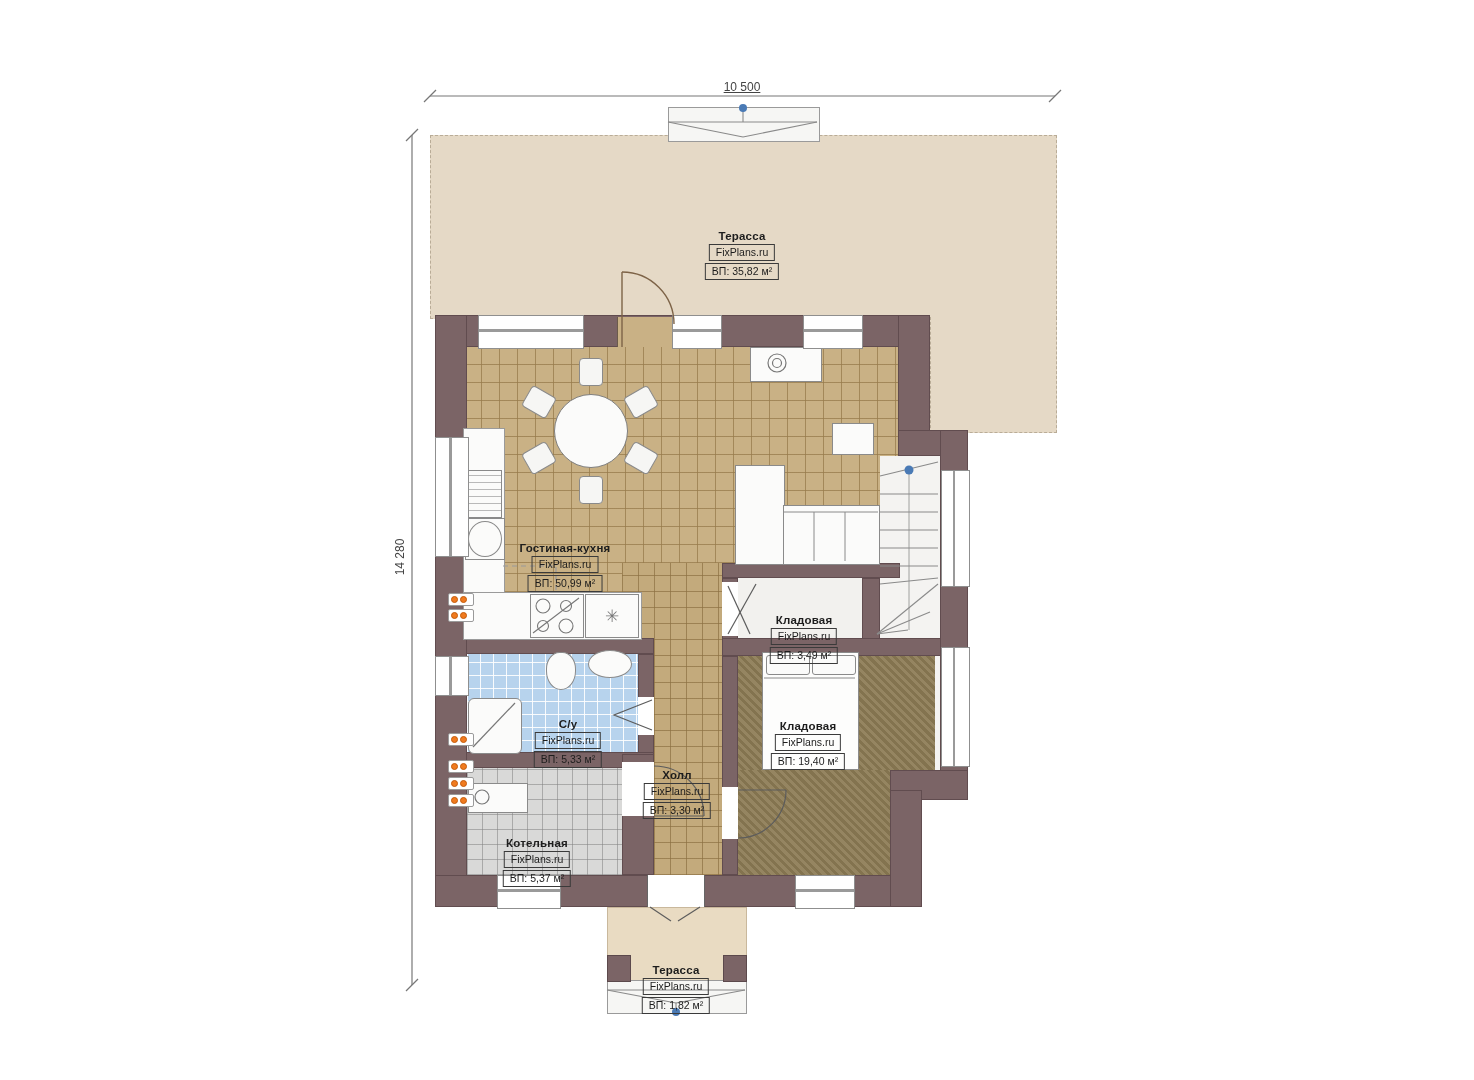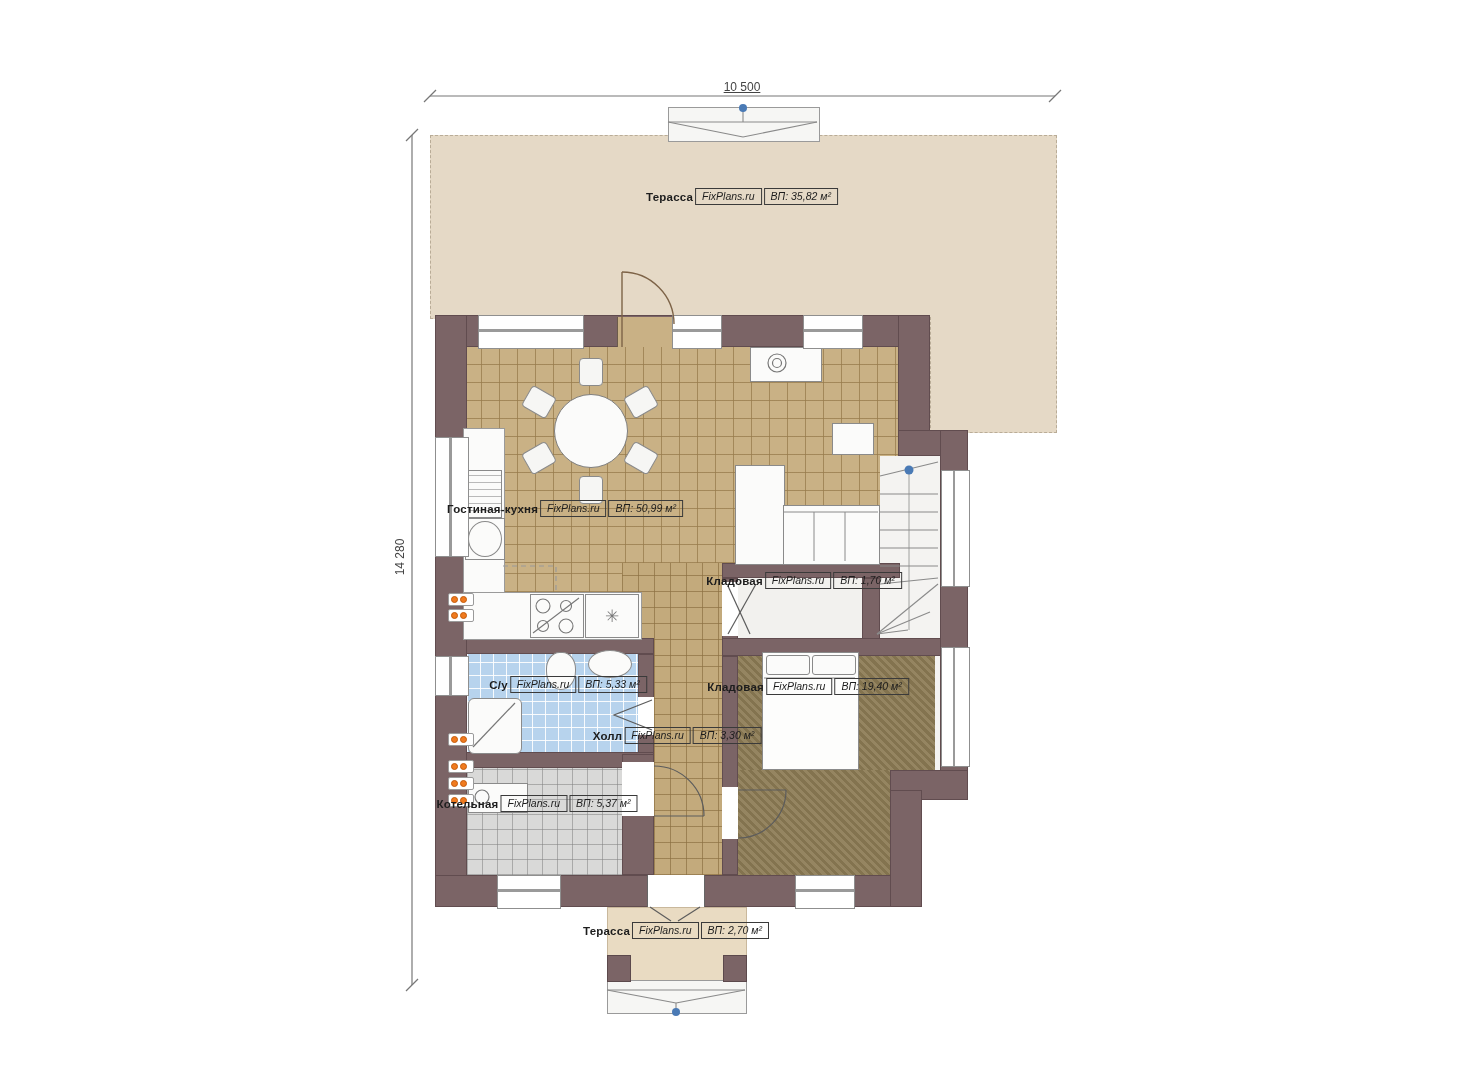--- a/index.html
+++ b/index.html
@@ -34,24 +34,24 @@
   .win-h{background:linear-gradient(#ffffff 42%,#9a9a9a 42%,#9a9a9a 50%,#ffffff 50%);}
   .win-v{background:linear-gradient(90deg,#ffffff 42%,#9a9a9a 42%,#9a9a9a 50%,#ffffff 50%);}
   .opening{background:#fff;}
   .dooropen-tan{background:#c9b185;border-left:1px solid #6b5b4a;border-right:1px solid #6b5b4a;}
   
   .furn{background:#fbfbfa;border:1px solid #8a8a8a;}
   .round{border-radius:50%;}
   .chair{background:#f6f6f4;border:1px solid #8a8a8a;border-radius:4px;width:22px;height:26px;}
   .steps{background:#f6f6f4;border:1px solid #9a9a9a;}
   
-  .room-label{position:absolute;transform:translateX(-50%);display:flex;flex-direction:row;
-              align-items:center;gap:2px;z-index:40;color:#1d1d1d;white-space:nowrap;}
+  .room-label{position:absolute;transform:translateX(-50%);display:flex;flex-direction:column;
+              align-items:center;gap:2px;z-index:40;color:#1d1d1d;white-space:nowrap;margin-top:42px;}
   .rname{font-weight:bold;font-size:11.5px;letter-spacing:.2px;}
-  .rbox{font-size:10.5px;border:1px solid #3a3a3a;padding:0 6px;line-height:15px;background:rgba(255,255,255,.0);font-style:italic;}
+  .rbox{font-size:10.5px;border:1px solid #3a3a3a;padding:0 6px;line-height:15px;background:rgba(255,255,255,.0);}
   .dim-label{position:absolute;font-size:12px;color:#444;z-index:40;}
   
   .marker{position:absolute;width:26px;height:13px;background:#fff;border:1px solid #9a9a9a;
           border-radius:2px;display:flex;align-items:center;gap:2px;padding:0 2px;z-index:30;box-sizing:border-box;}
   .marker i{display:block;width:7px;height:7px;border-radius:50%;background:#f07a1e;border:1px solid #c35a0a;box-sizing:border-box;}
   svg.overlay{position:absolute;left:0;top:0;z-index:25;pointer-events:none;}
   .z1{z-index:1}.z2{z-index:2}.z3{z-index:3}.z4{z-index:8}.z5{z-index:12}.z6{z-index:18}
 </style>
 </head>
 <body>
@@ -261,21 +261,21 @@
     <div class="rbox">ВП: 35,82 м²</div>
   </div>
   <div class="room-label" style="left:565px;top:500px;">
     <div class="rname">Гостиная-кухня</div>
     <div class="rbox">FixPlans.ru</div>
     <div class="rbox">ВП: 50,99 м²</div>
   </div>
   <div class="room-label" style="left:804px;top:572px;">
     <div class="rname">Кладовая</div>
     <div class="rbox">FixPlans.ru</div>
-    <div class="rbox">ВП: 1,70 м²</div>
+    <div class="rbox">ВП: 3,49 м²</div>
   </div>
   <div class="room-label" style="left:568px;top:676px;">
     <div class="rname">С/у</div>
     <div class="rbox">FixPlans.ru</div>
     <div class="rbox">ВП: 5,33 м²</div>
   </div>
   <div class="room-label" style="left:677px;top:727px;">
     <div class="rname">Холл</div>
     <div class="rbox">FixPlans.ru</div>
     <div class="rbox">ВП: 3,30 м²</div>
@@ -286,16 +286,16 @@
     <div class="rbox">ВП: 19,40 м²</div>
   </div>
   <div class="room-label" style="left:537px;top:795px;">
     <div class="rname">Котельная</div>
     <div class="rbox">FixPlans.ru</div>
     <div class="rbox">ВП: 5,37 м²</div>
   </div>
   <div class="room-label" style="left:676px;top:922px;">
     <div class="rname">Терасса</div>
     <div class="rbox">FixPlans.ru</div>
-    <div class="rbox">ВП: 2,70 м²</div>
+    <div class="rbox">ВП: 1,82 м²</div>
   </div>
 
 </div>
 
 </body></html>

